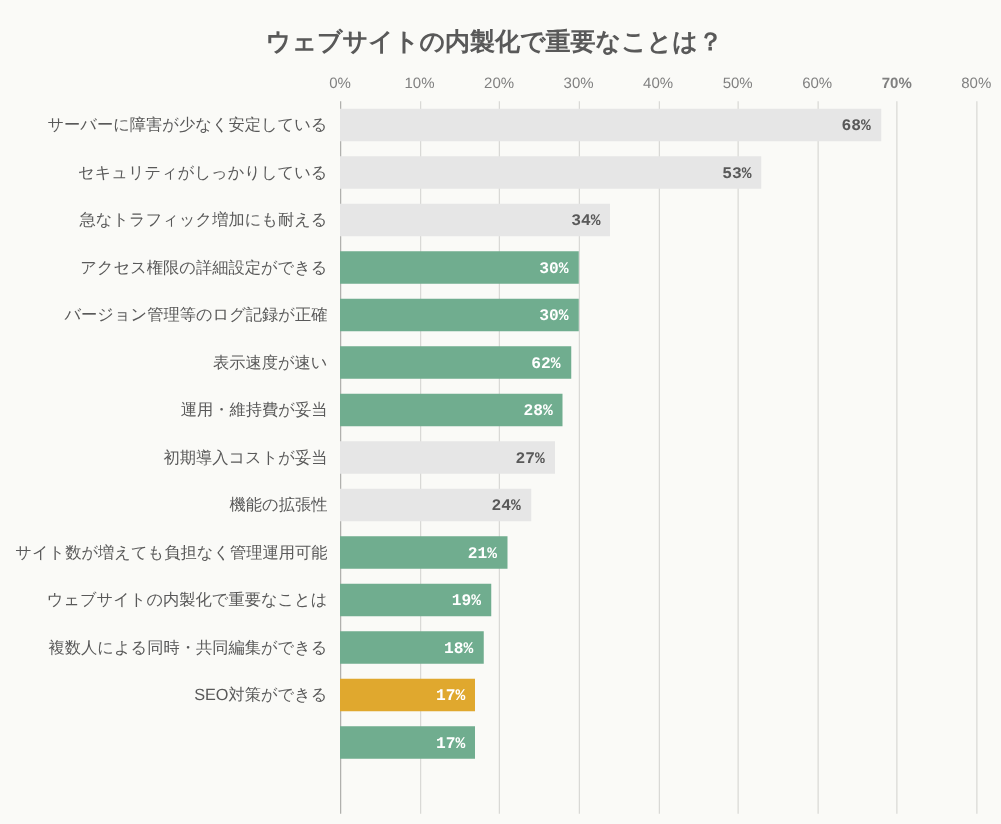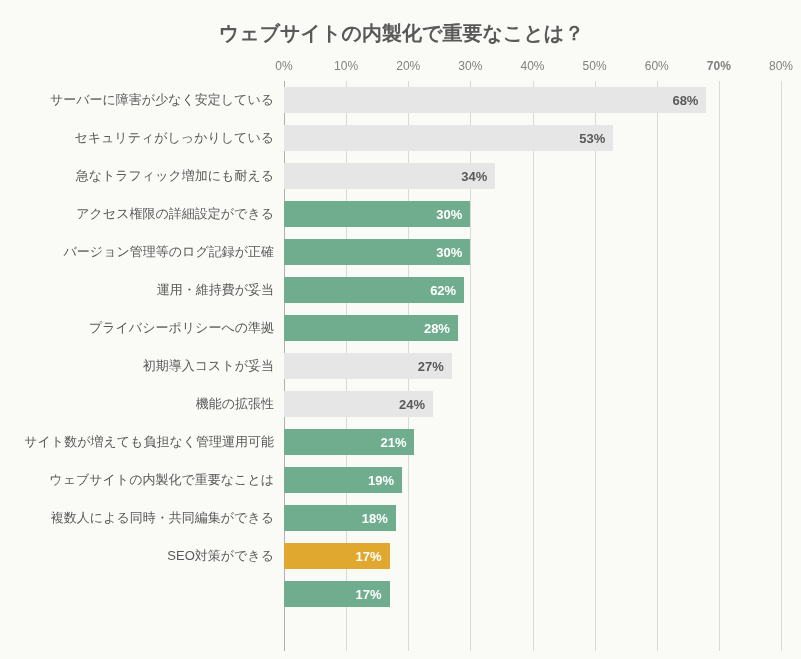--- a/index.html
+++ b/index.html
@@ -6,21 +6,21 @@
     margin: 0;
     padding: 0;
     background: #fafaf7;
     font-family: "Hiragino Kaku Gothic ProN", "Yu Gothic", "Meiryo", sans-serif;
     color: #595959;
   }
   .chart-wrap {
     width: 801px;
     height: 659px;
     box-sizing: border-box;
-    padding: 18px 20px 26px 22px;
+    padding: 18px 20px 26px 10px;
     background: #fafaf7;
   }
   .title {
     text-align: center;
     font-size: 20px;
     font-weight: bold;
     color: #595959;
     margin: 2px 0 10px 0;
   }
   .chart-body {
@@ -78,20 +78,21 @@
     justify-content: flex-end;
     padding-right: 10px;
     font-size: 13px;
     color: #595959;
   }
   .row-bar-slot {
     height: 38px;
     display: flex;
     align-items: center;
     position: relative;
+    font-family: Liberation Mono, monospace;
   }
   .bar {
     height: 26px;
     position: relative;
   }
   .bar.green  { background: #70ad8f; } 
   .bar.grey   { background: #e6e6e6; }
   .bar.gold   { background: #e0a82e; }
   .bar-label {
     position: absolute;
@@ -118,22 +119,22 @@
   <div class="chart-body">
 
     <div class="labels-col">
       <div class="axis-spacer"></div>
       <div id="labels">
           <div class="row-label">サーバーに障害が少なく安定している</div>
           <div class="row-label">セキュリティがしっかりしている</div>
           <div class="row-label">急なトラフィック増加にも耐える</div>
           <div class="row-label">アクセス権限の詳細設定ができる</div>
           <div class="row-label">バージョン管理等のログ記録が正確</div>
+          <div class="row-label">表示速度が速い</div>
           <div class="row-label">運用・維持費が妥当</div>
-          <div class="row-label">プライバシーポリシーへの準拠</div>
           <div class="row-label">初期導入コストが妥当</div>
           <div class="row-label">機能の拡張性</div>
           <div class="row-label">サイト数が増えても負担なく管理運用可能</div>
           <div class="row-label">ウェブサイトの内製化で重要なことは</div>
           <div class="row-label">複数人による同時・共同編集ができる</div>
           <div class="row-label">SEO対策ができる</div>
         </div>
     </div>
 
     <div class="plot-col">

